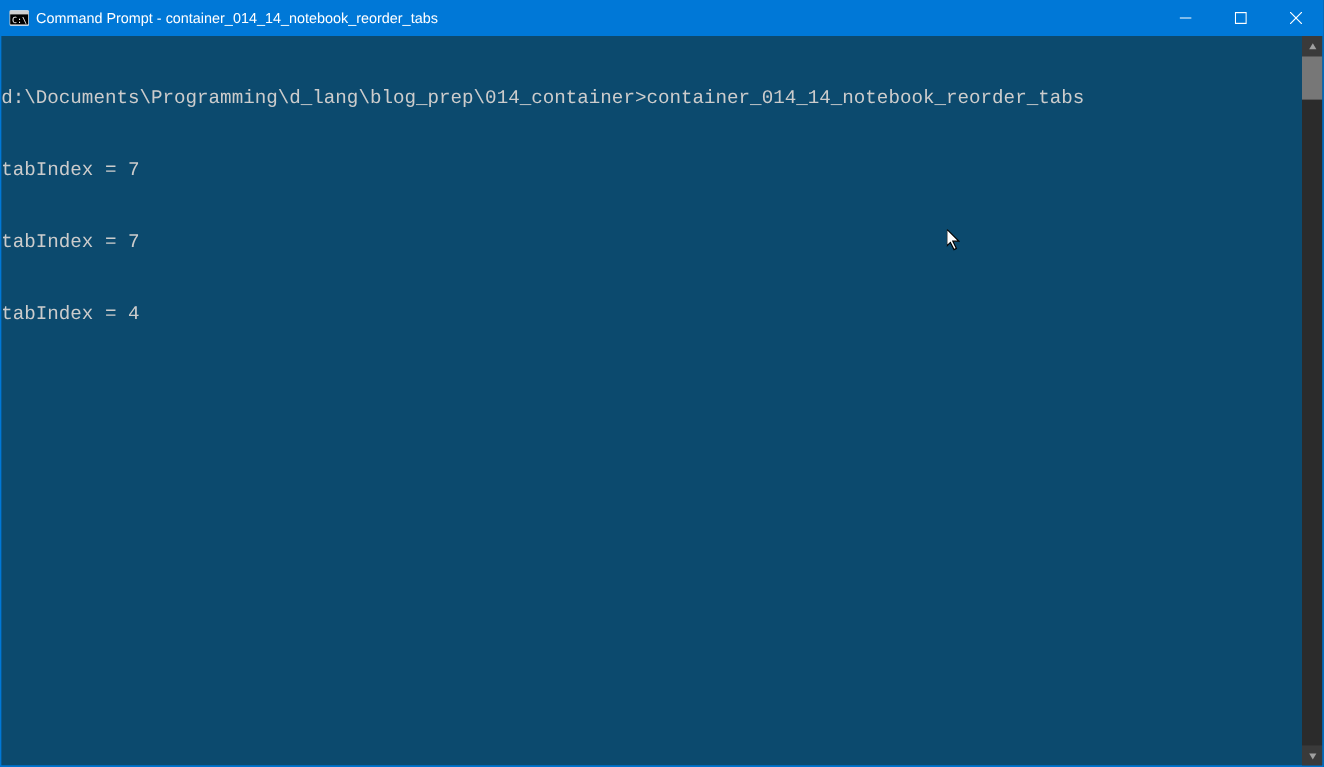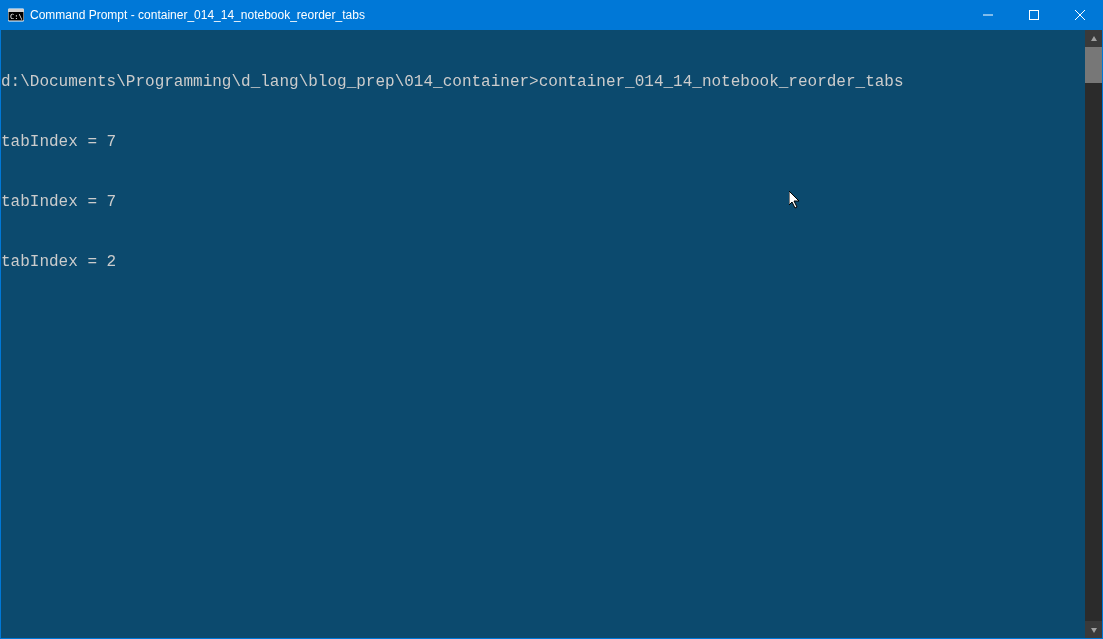--- a/index.html
+++ b/index.html
@@ -171,21 +171,21 @@
       </div>
     </div>
   </div>
 
   <div class="client-area">
     <div class="terminal-wrapper">
       <div class="terminal">
         <div class="terminal-line">d:\Documents\Programming\d_lang\blog_prep\014_container&gt;container_014_14_notebook_reorder_tabs</div>
         <div class="terminal-line">tabIndex = 7</div>
         <div class="terminal-line">tabIndex = 7</div>
-        <div class="terminal-line">tabIndex = 2</div>
+        <div class="terminal-line">tabIndex = 4</div>
       </div>
       <div class="scrollbar">
         <div class="scroll-button">
           <svg viewBox="0 0 8 8">
               <polygon points="4,1 7,6 1,6"></polygon>
             </svg>
         </div>
         <div class="scroll-track">
           <div class="scroll-thumb" style="top:0px;height:36px;"></div>
         </div>

